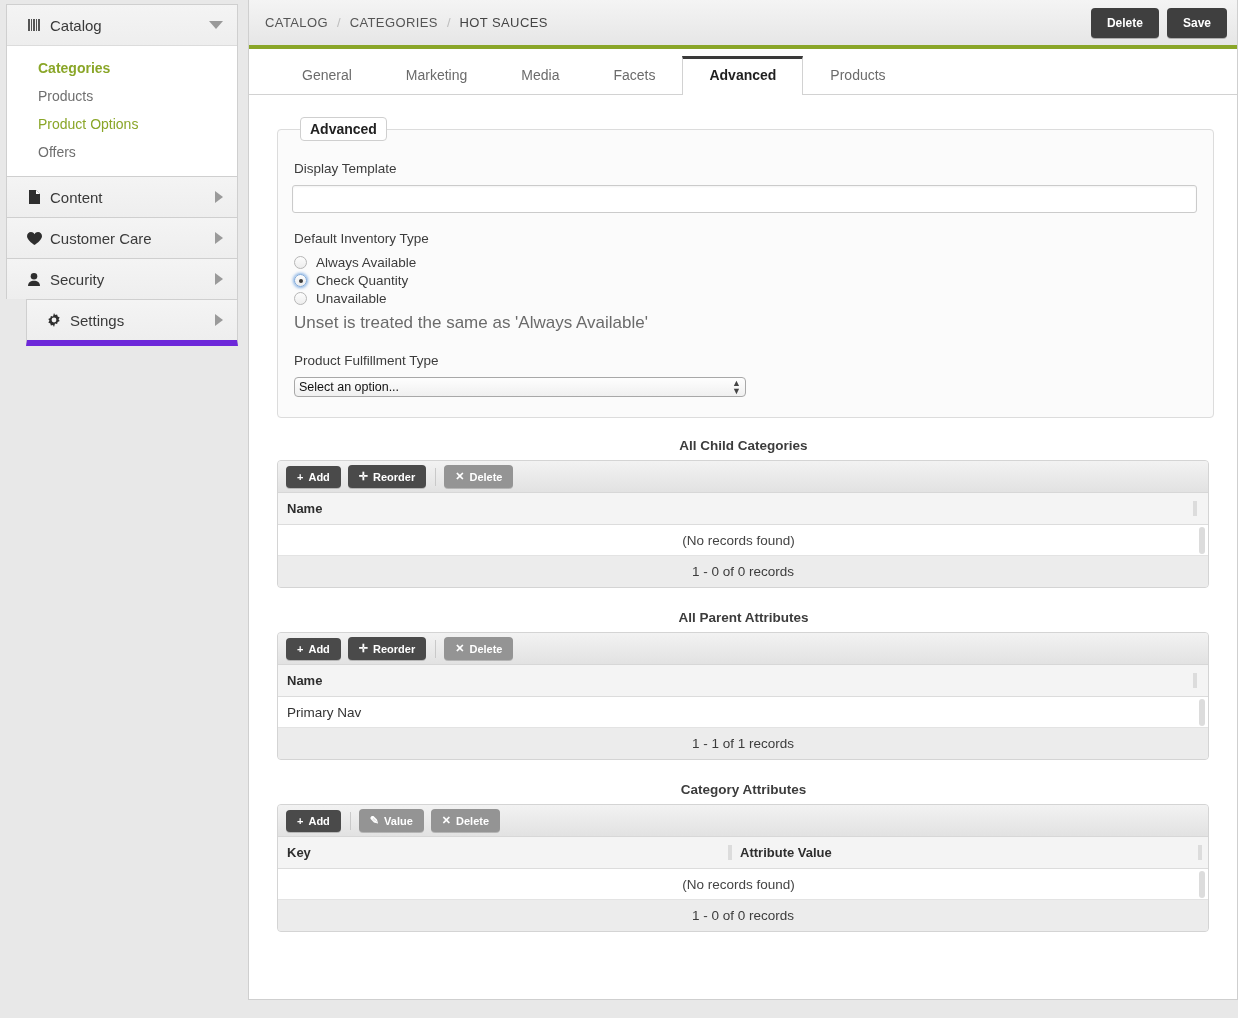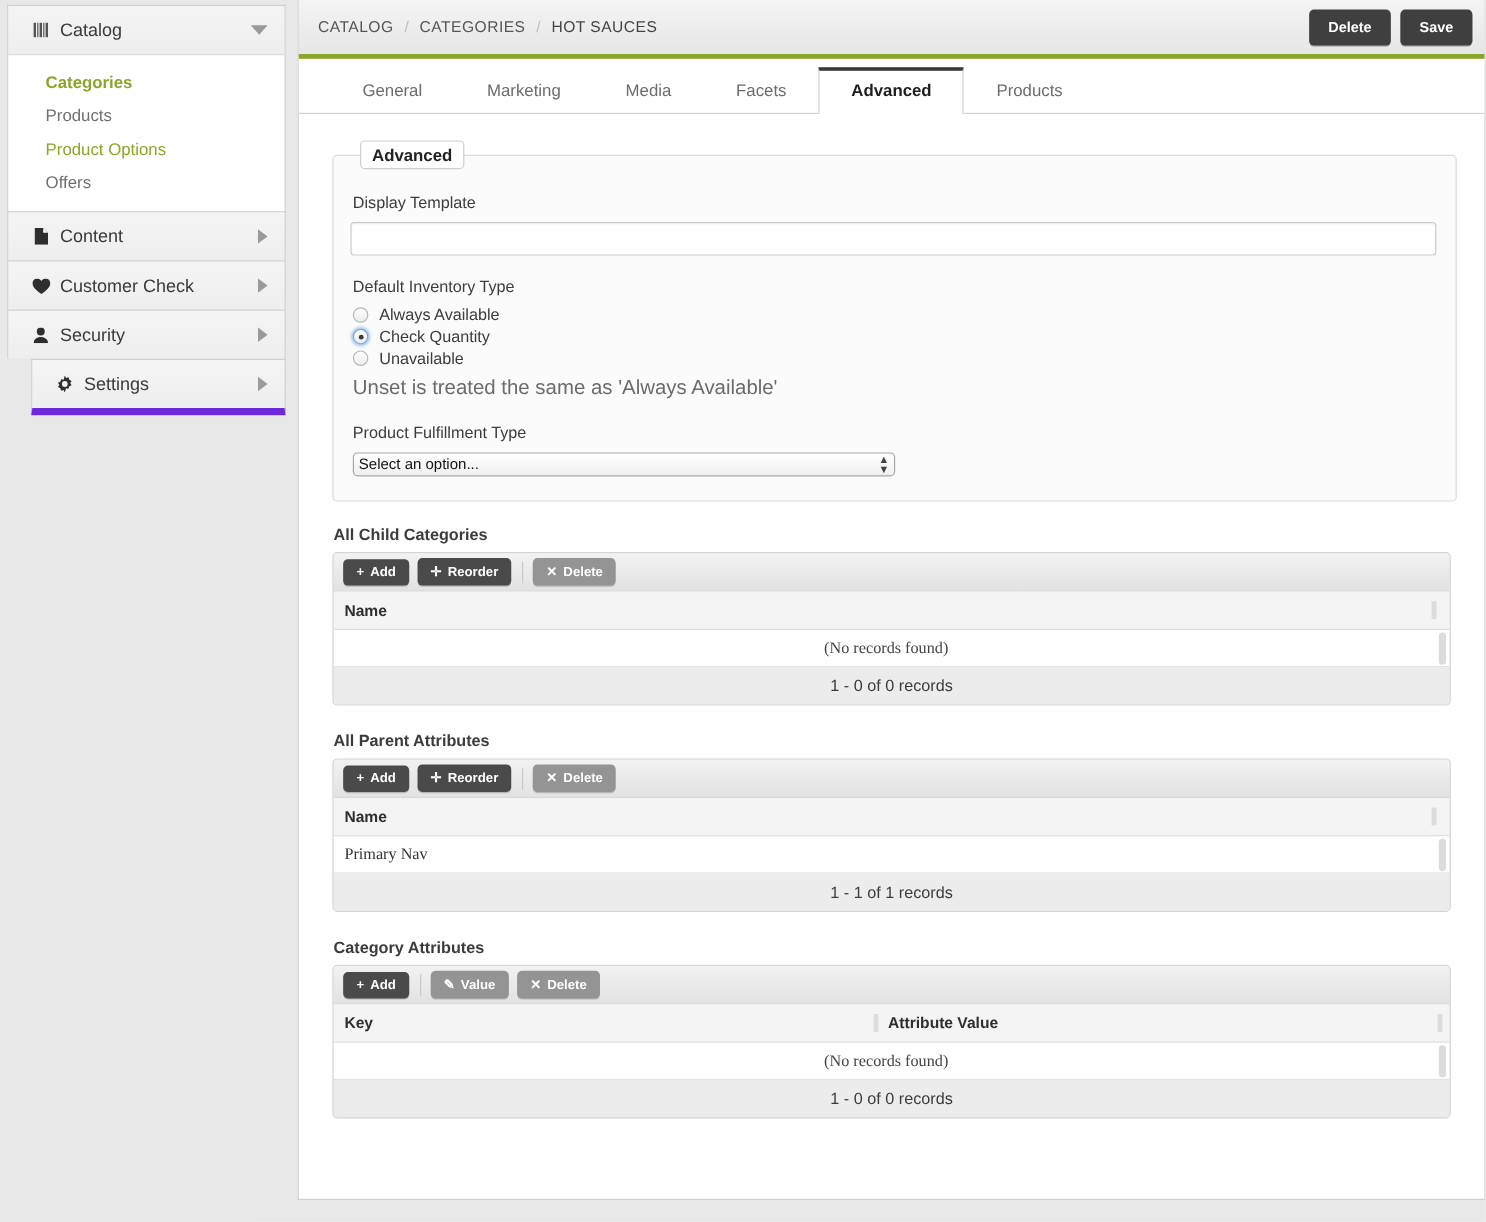--- a/index.html
+++ b/index.html
@@ -197,20 +197,21 @@
   }
   .sel .sel-text { flex: 1; }
   .sel .sel-arrows {
     font-size: 9px; line-height: 8px; color: #444; text-align: center;
   }
 
   
   .sec-title {
     font-size: 13.5px; font-weight: bold; color: #3c3c3c;
     margin: 0 0 7px 1px;
+    text-align: center;
   }
   .grid-box {
     border: 1px solid #d4d4d4;
     border-radius: 4px;
     background: #ececec;
     margin-bottom: 22px;
     overflow: hidden;
   }
   .grid-toolbar {
     height: 32px;
@@ -247,21 +248,21 @@
   .gh-cell {
     font-size: 13px; font-weight: bold; color: #2e2e2e;
     position: relative;
   }
   .gh-handle {
     position: absolute; top: 8px;
     width: 4px; height: 15px;
     border-left: 2px solid #dcdcdc;
     border-right: 2px solid #dcdcdc;
   }
-  .grid-body { background: #22c55e; position: relative; font-family: Liberation Serif, serif; }
+  .grid-body { background: #22c55e; position: relative; }
   .grid-row {
     height: 31px;
     display: flex; align-items: center;
     padding-left: 9px;
     background: #fff;
     border-bottom: 1px solid #e3e3e3;
     font-size: 13.5px; color: #333;
   }
   .grid-row.empty { justify-content: center; color: #444; }
   .vscroll {
@@ -320,21 +321,21 @@
           <span class="caret-right"></span>
         </div>
       </div>
       <div class="nav-group">
         <div class="nav-head">
           <span class="nh-icon">
             <svg width="15" height="13" viewBox="0 0 15 13">
               <path d="M7.5 13S0 8.2 0 4.2C0 1.8 1.8 0 4 0c1.5 0 2.8.9 3.5 2.2C8.2.9 9.5 0 11 0c2.2 0 4 1.8 4 4.2C15 8.2 7.5 13 7.5 13z" fill="#2e2e2e"></path>
             </svg>
           </span>
-          <span class="nh-label">Customer Check</span>
+          <span class="nh-label">Customer Care</span>
           <span class="caret-right"></span>
         </div>
       </div>
       <div class="nav-group">
         <div class="nav-head">
           <span class="nh-icon">
             <svg width="12" height="13" viewBox="0 0 12 13">
               <circle cx="6" cy="3.3" r="3.3" fill="#2e2e2e"></circle>
               <path d="M0 13c0-3.3 2.7-5.2 6-5.2s6 1.9 6 5.2z" fill="#2e2e2e"></path>
             </svg>

